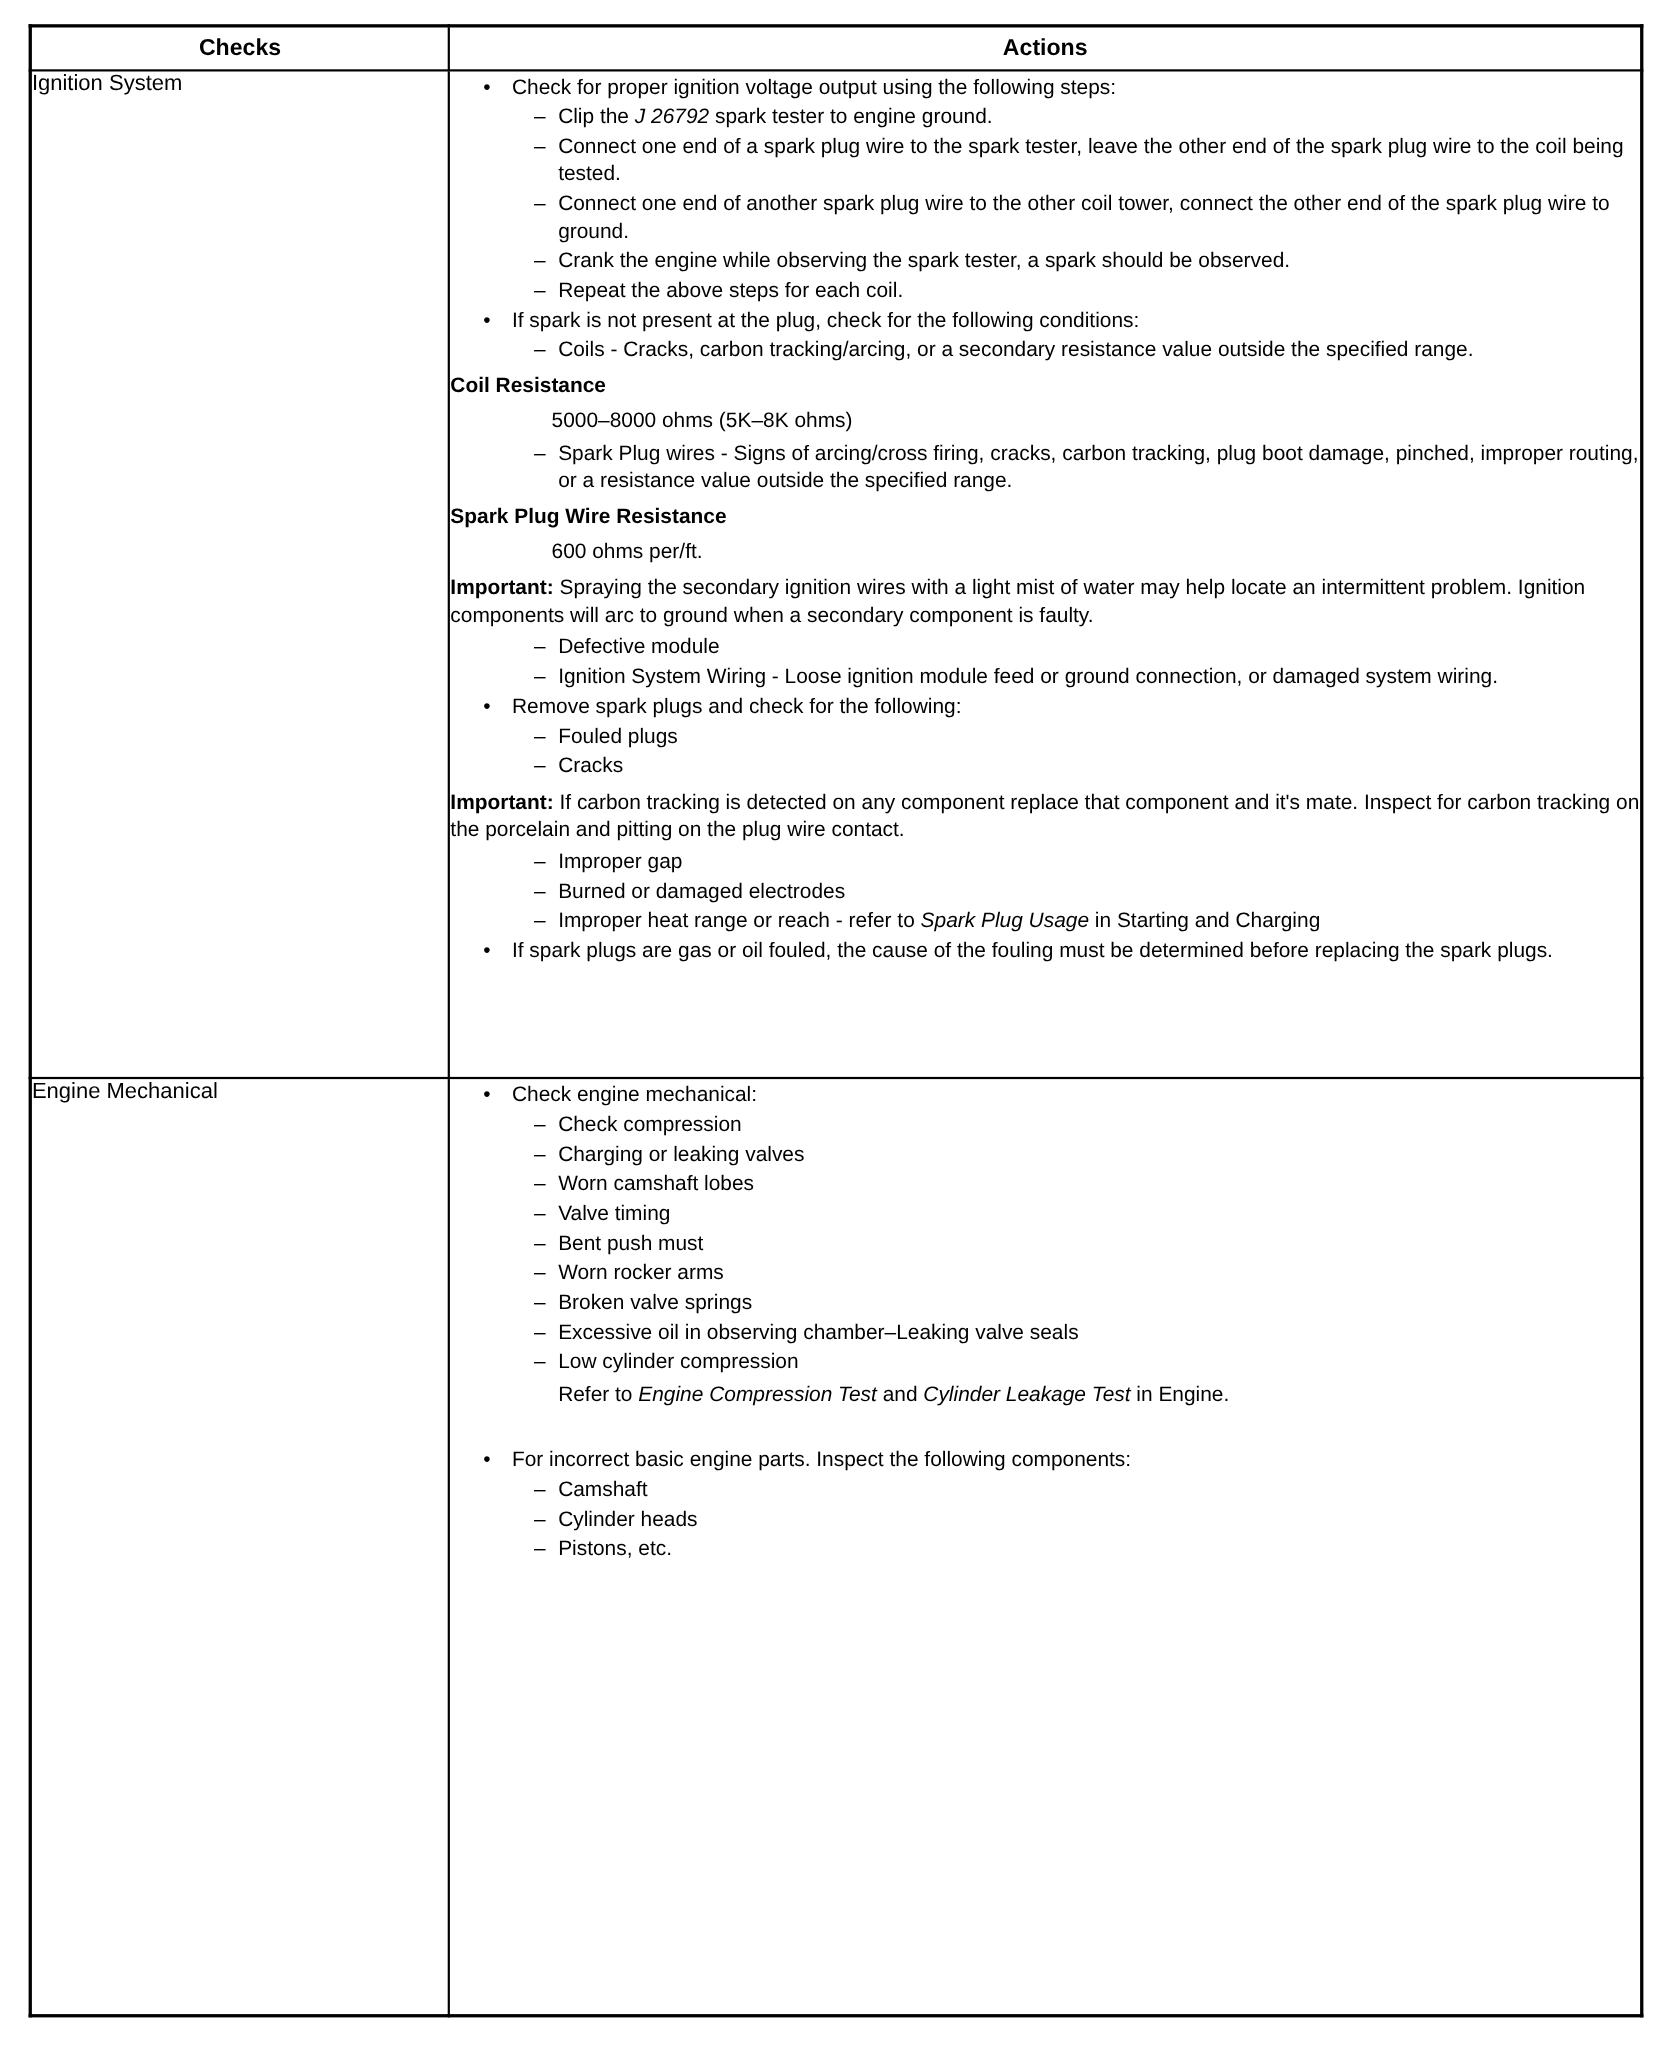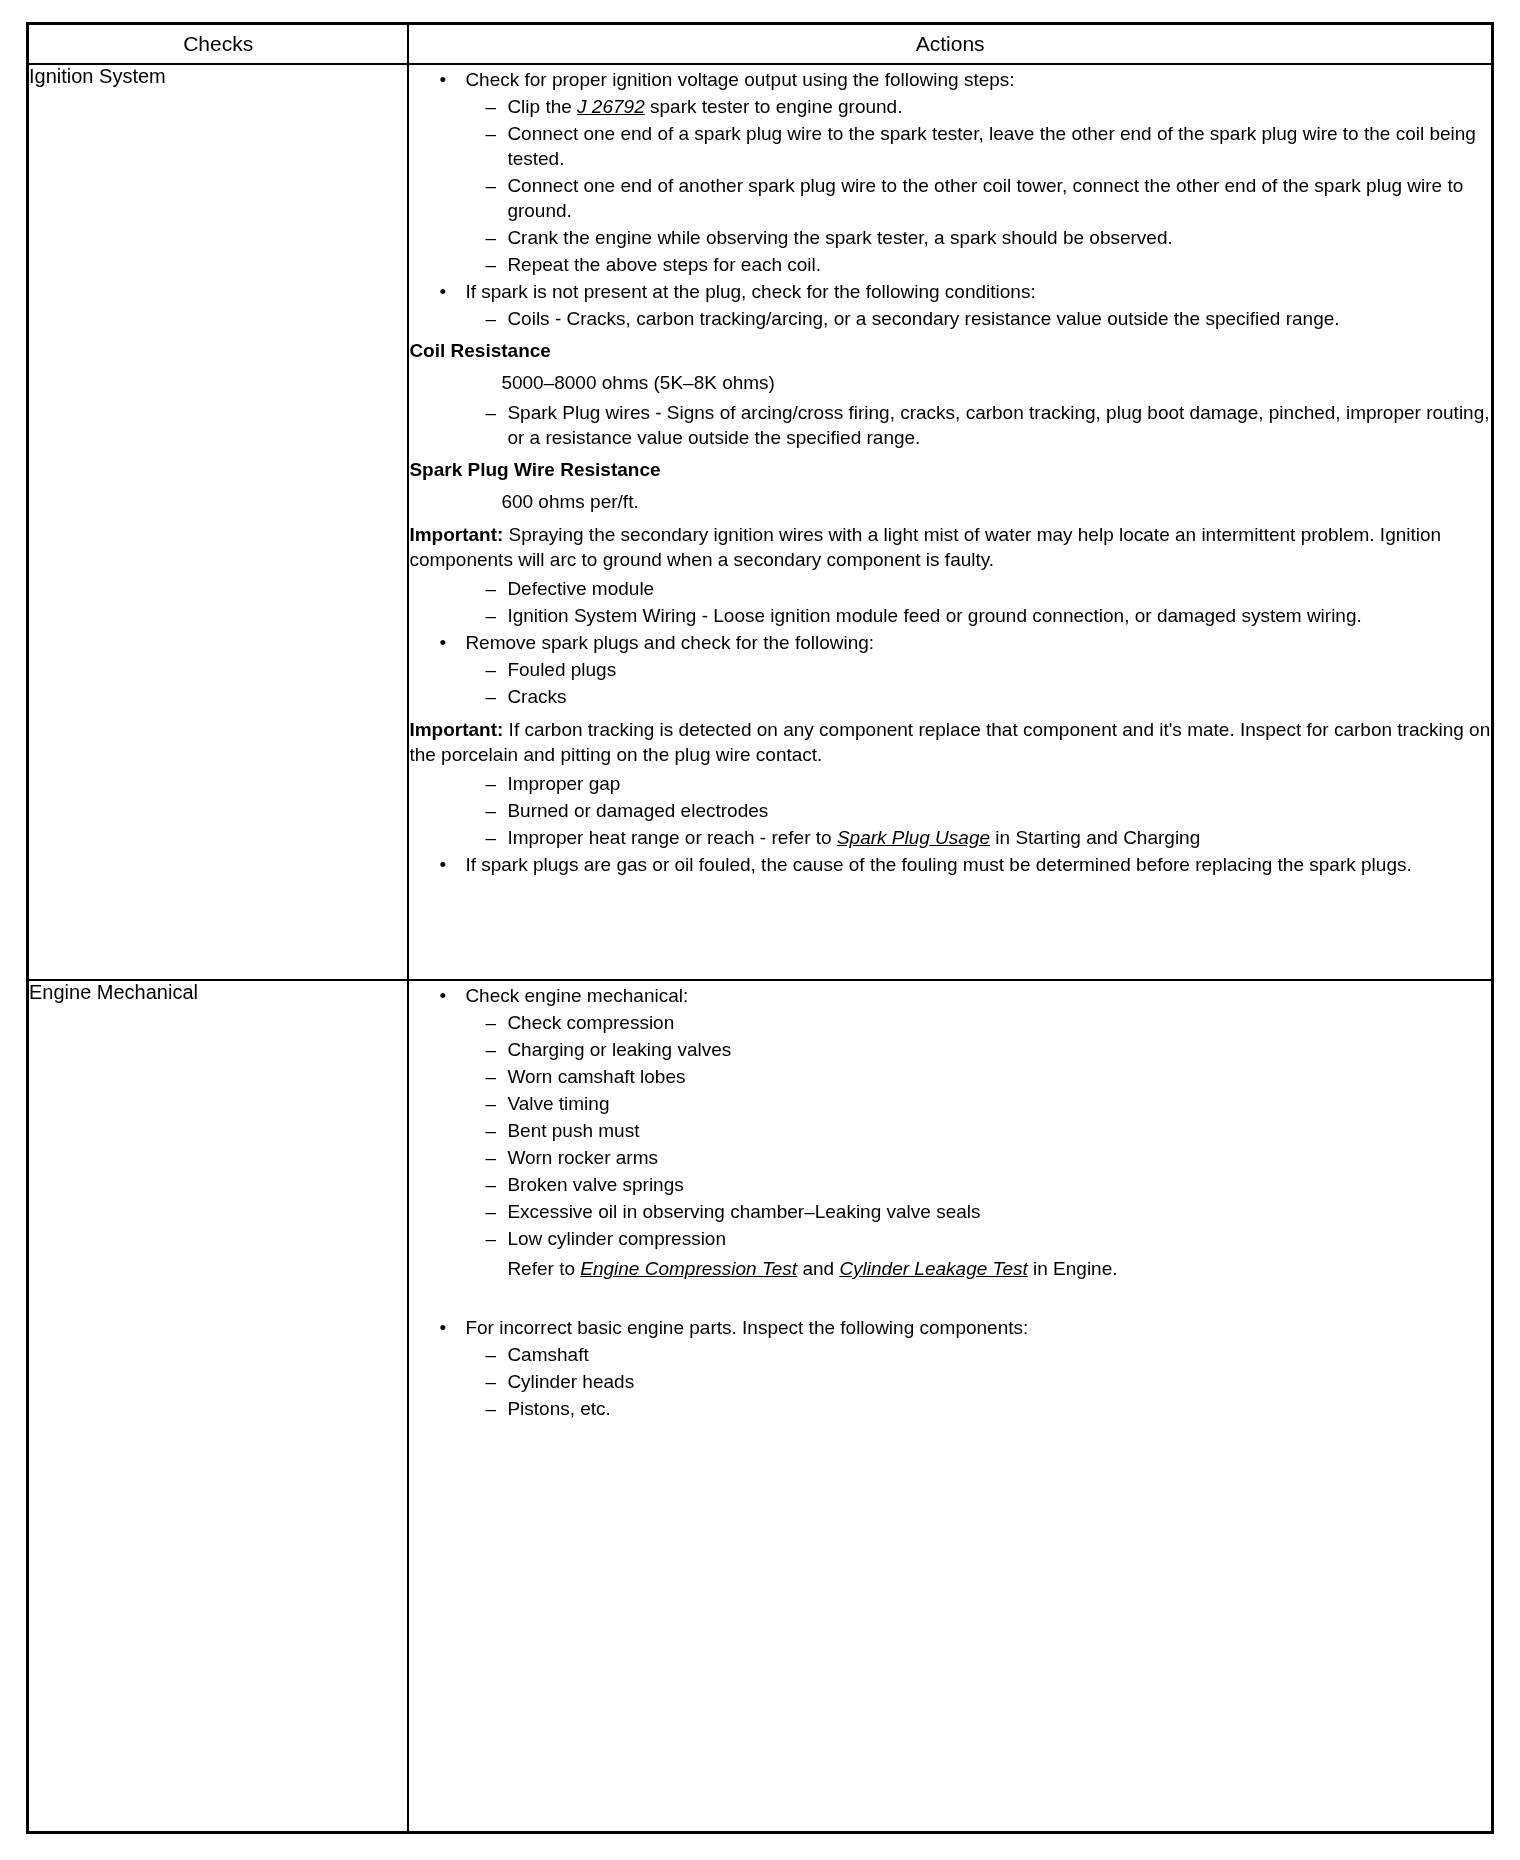--- a/index.html
+++ b/index.html
@@ -25,21 +25,21 @@
   }
   .diag-table th,
   .diag-table td {
     border: 2px solid #000000;
     vertical-align: top;
     padding: 0;
   }
   .diag-table thead tr { height: 38px; }
   .diag-table th {
     font-size: 21px;
-    font-weight: normal;
+    font-weight: bold;
     text-align: center;
     padding: 7px 4px;
   }
   tr.body-row-0 { height: 916px; }
   .checks-cell {
     padding: 12px 14px;
     font-size: 20px;
   }
   .actions-cell {
     padding: 10px 14px 10px 12px;
@@ -68,21 +68,21 @@
     margin-top: 7px;
     margin-bottom: 5px;
   }
   .item.refer { padding-left: 98px; margin-top: 5px; }
   .item.important {
     padding-left: 0;
     margin-top: 8px;
     margin-bottom: 4px;
   }
   .item.spacer { height: 30px; }
-  .it { font-style: italic; text-decoration: underline; }
+  .it { font-style: italic; }
   .bd { font-weight: bold; text-align: right; }
 </style>
 </head>
 <body>
 
 <div class="page">
   <table class="diag-table">
     <colgroup>
       <col style="width:26%">
       <col style="width:74%">

